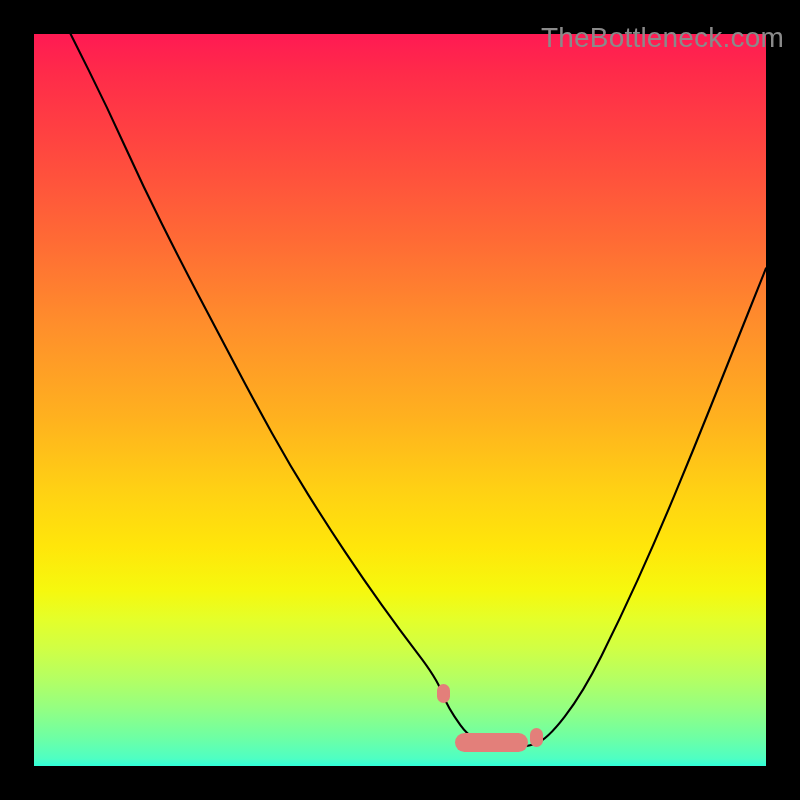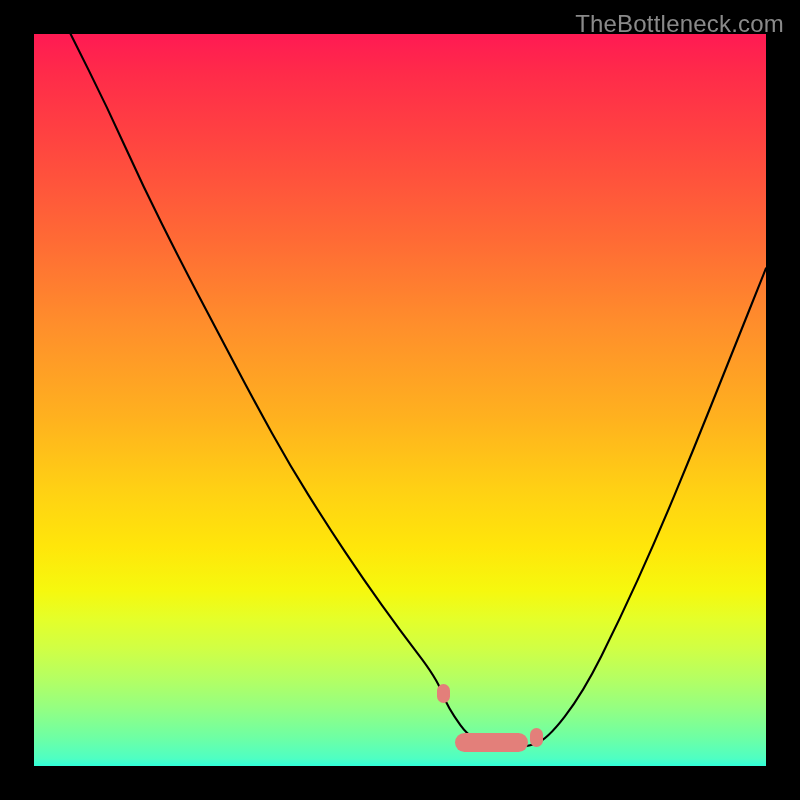--- a/index.html
+++ b/index.html
@@ -6,24 +6,24 @@
   body {
     width: 800px;
     height: 800px;
     background: #000;
     position: relative;
     overflow: hidden;
     font-family: Arial, sans-serif;
   }
   .attribution {
     position: absolute;
-    top: 10px;
+    top: 22px;
     right: 16px;
     color: #8a8a8a;
-    font-size: 24px;
+    font-size: 28px;
     letter-spacing: 0.2px;
     z-index: 10;
   }
   .plot-area {
     position: absolute;
     left: 34px;
     top: 34px;
     width: 732px;
     height: 732px;
     background: linear-gradient(

